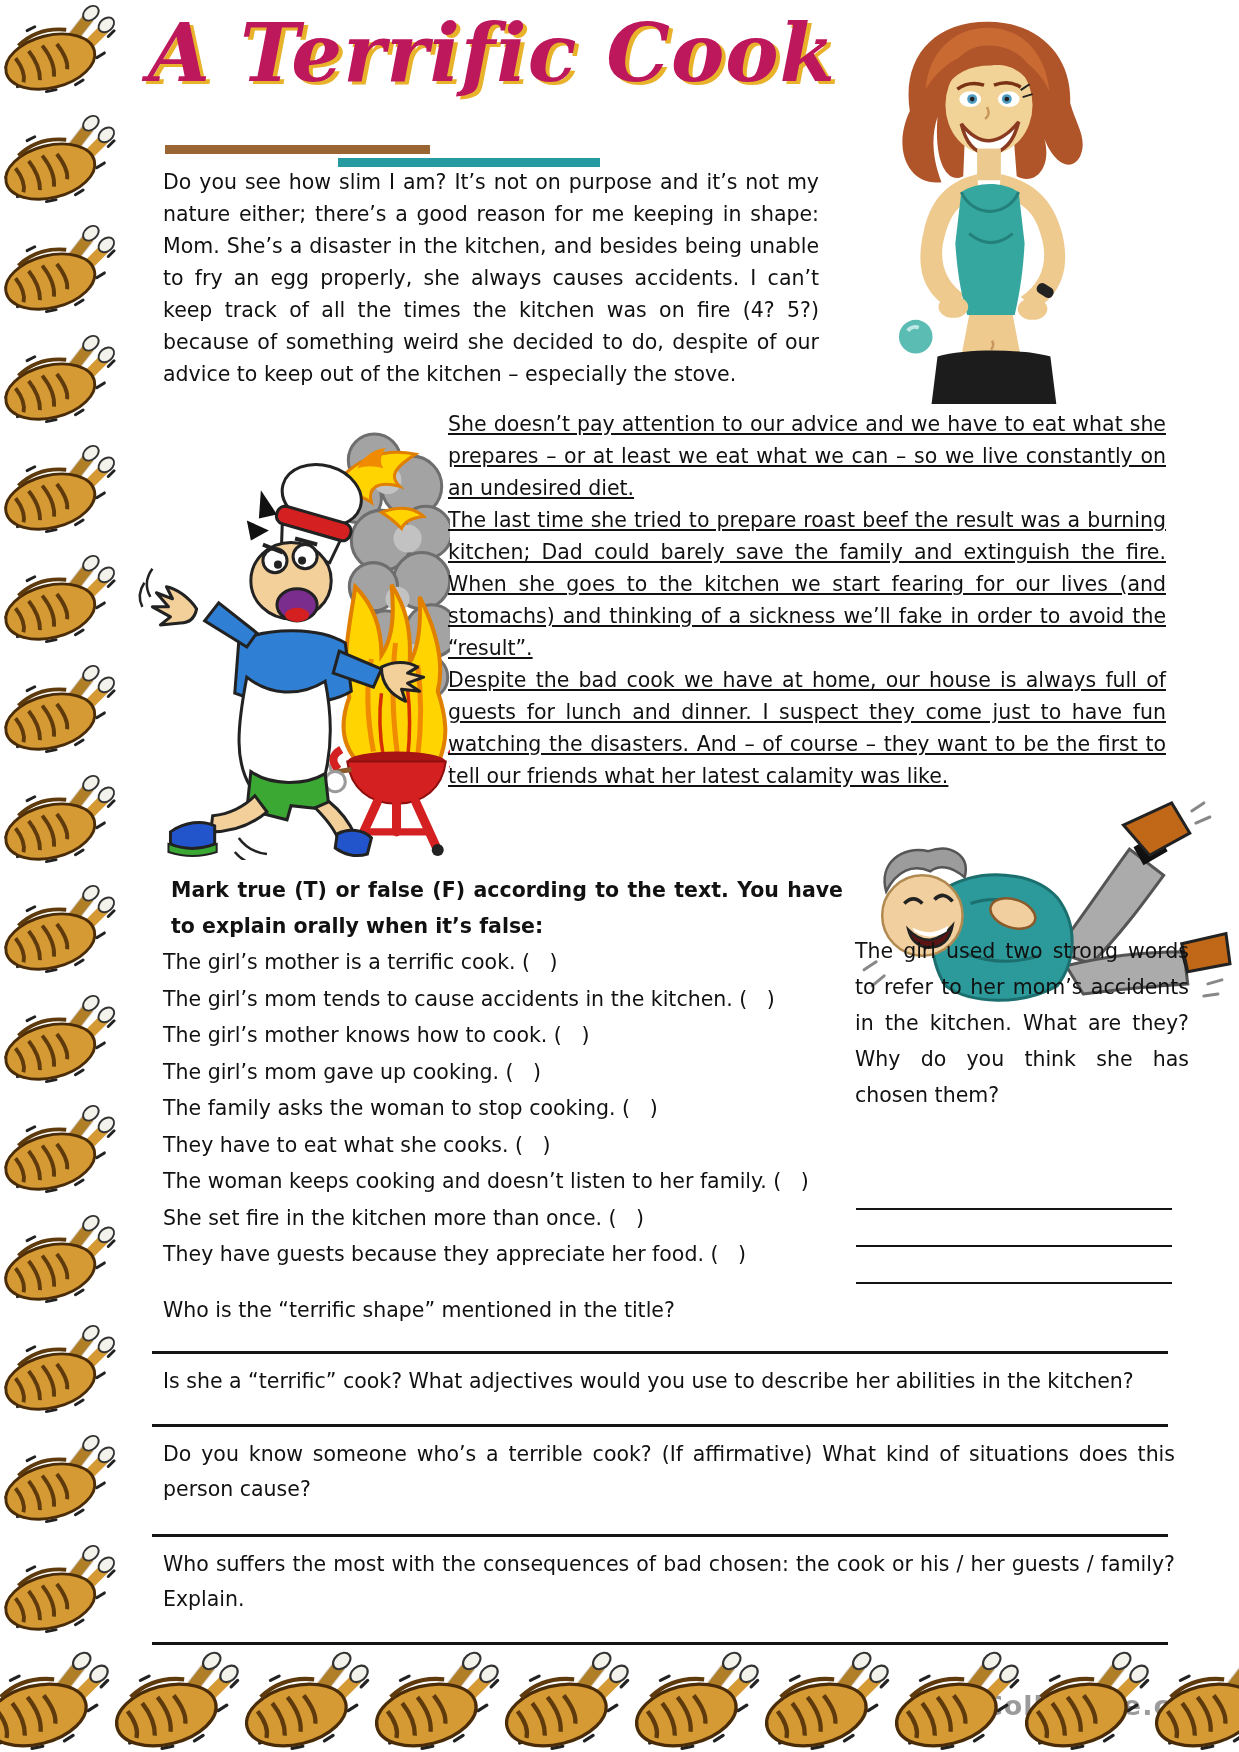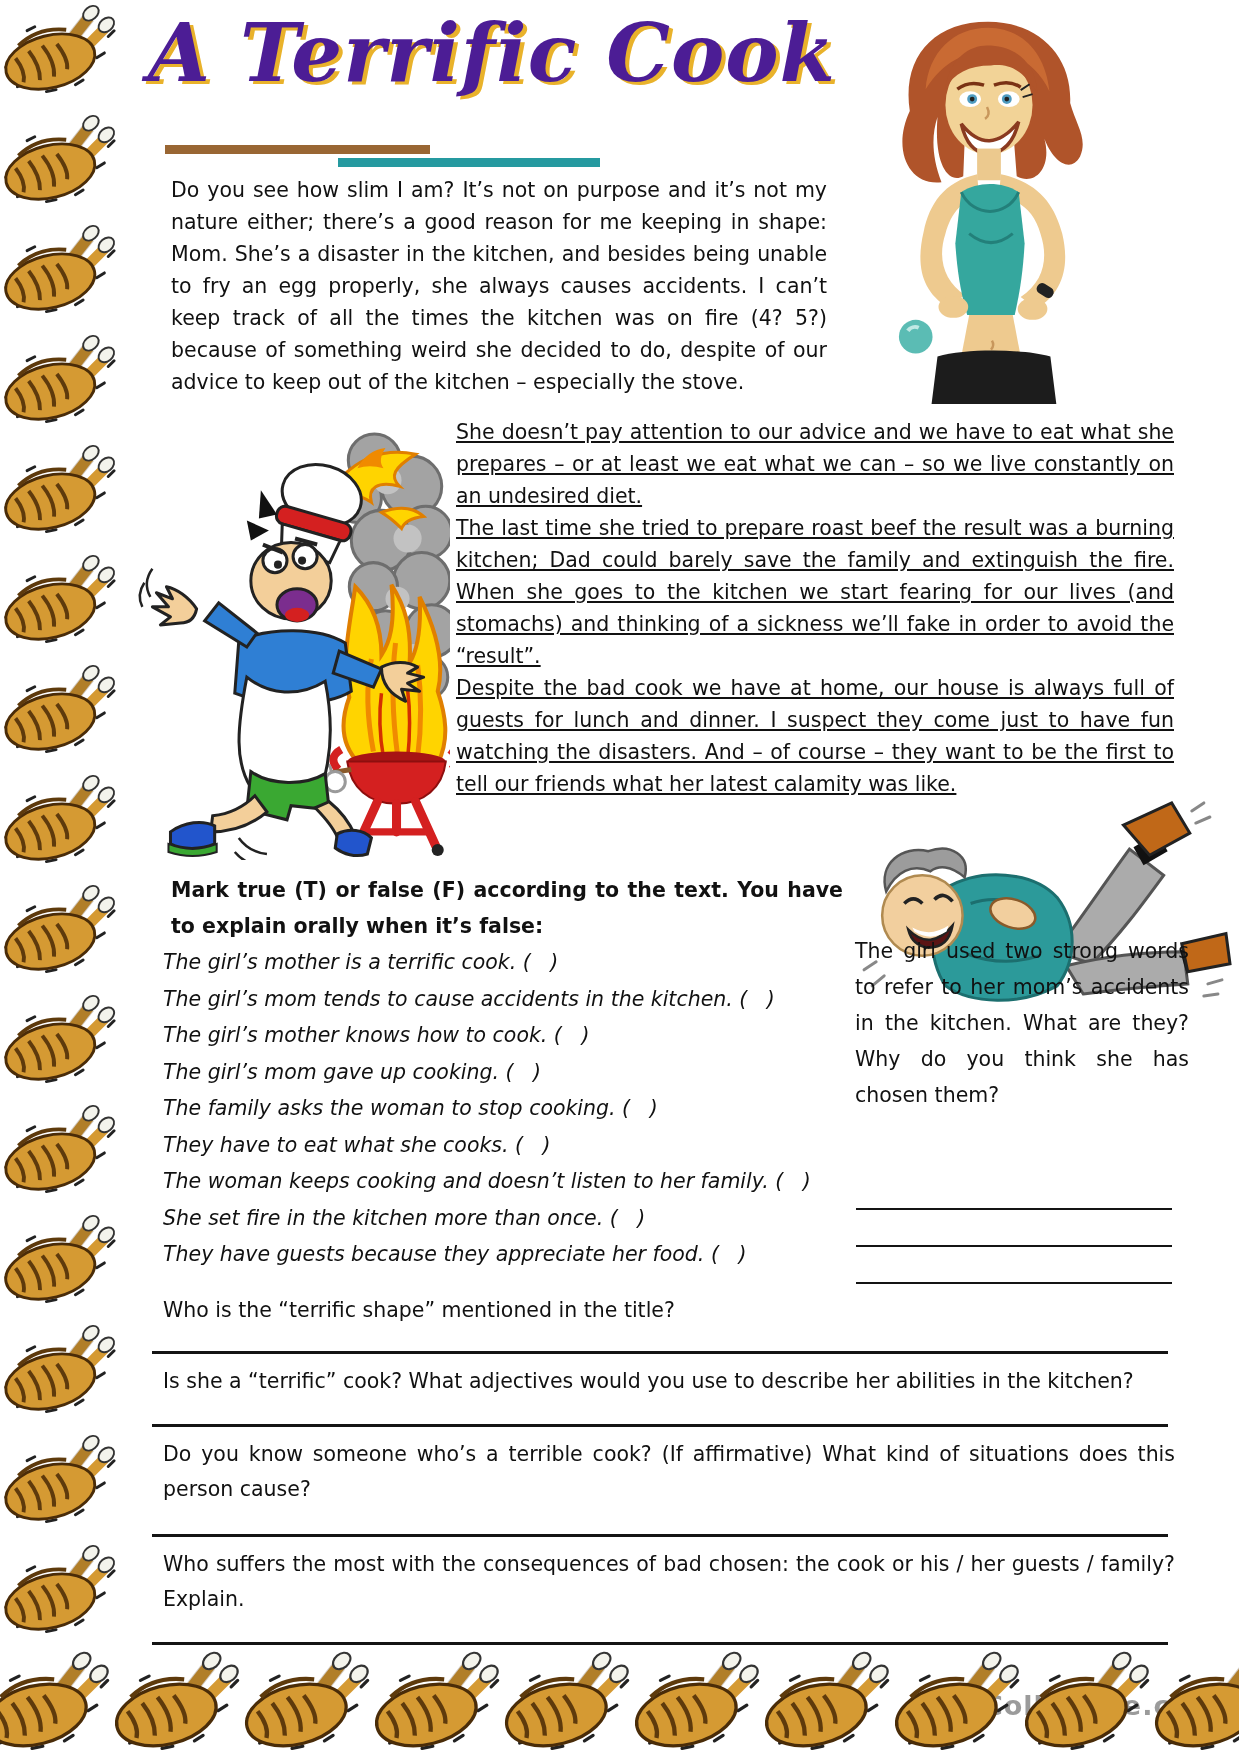--- a/index.html
+++ b/index.html
@@ -1,35 +1,35 @@
 <!DOCTYPE html>
 <html><head>
 <meta charset="utf-8">
 <style>
   html,body{margin:0;padding:0;background:#ffffff;}
   .page{position:relative;width:1239px;height:1752px;background:#fff;overflow:hidden;
         font-family:"DejaVu Sans",sans-serif;color:#111;}
   
   .title{position:absolute;left:148px;top:6px;margin:0;width:640px;
          font-family:"DejaVu Serif",serif;font-style:italic;font-weight:bold;
-         font-size:80px;letter-spacing:1px;color:#4c1d95;
+         font-size:80px;letter-spacing:1px;color:#be185d;
          text-shadow:4px 3px 0 #e9b22b;white-space:nowrap;}
   .bar{position:absolute;height:9px;}
   .bar.brown{left:165px;top:145px;width:265px;background:#996633;}
   .bar.teal{left:338px;top:158px;width:262px;background:#259aa0;}
   
-  .para{position:absolute;margin:8px;font-size:20.5px;line-height:32px;text-align:justify;}
+  .para{position:absolute;margin:0;font-size:20.5px;line-height:32px;text-align:justify;}
   .p1{left:163px;top:166px;width:656px;}
   .p2block{left:448px;top:408px;width:718px;}
   .p2block p{margin:0;text-decoration:underline;}
   
   .tf-head{position:absolute;left:163px;top:872px;width:672px;font-size:20.5px;
            font-weight:bold;line-height:36px;text-align:justify;margin-left:8px;}
   .tf-list{position:absolute;left:163px;top:944px;width:700px;font-size:20.5px;line-height:36.5px;}
-  .tf-list div{white-space:nowrap;font-style:italic;}
+  .tf-list div{white-space:nowrap;}
   
   .side-q{position:absolute;left:855px;top:933px;width:334px;font-size:20.5px;
           line-height:36px;text-align:justify;}
   .sline{position:absolute;left:856px;width:316px;height:0;border-top:2.5px solid #141414;}
   
   .q{position:absolute;left:163px;width:1012px;font-size:20.5px;line-height:35px;text-align:justify;}
   .hline{position:absolute;left:152px;width:1016px;height:0;border-top:3px solid #141414;}
   
   .img{position:absolute;}
   .chicken{position:absolute;width:116px;height:100px;}

